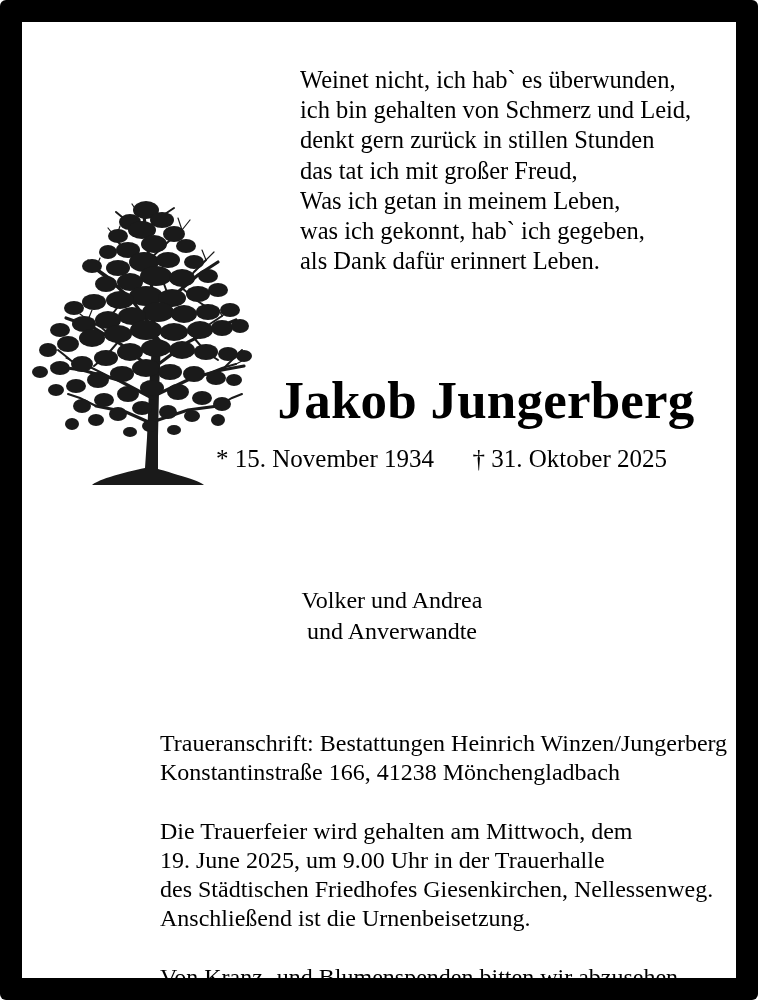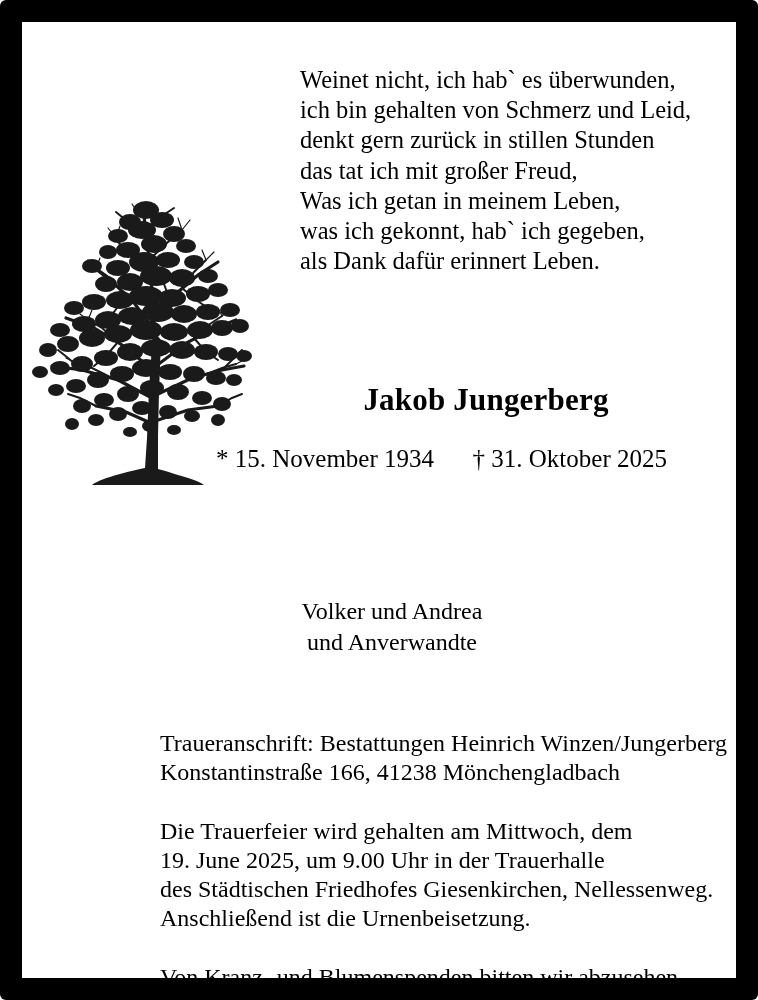--- a/index.html
+++ b/index.html
@@ -61,21 +61,21 @@
   }
   #poem .poem-line { display: block; }
 
   
   #deceased-name {
     position: absolute;
     left: 194px;
     top: 352px;
     width: 540px;
     text-align: center;
-    font-size: 31px;
+    font-size: 53px;
     font-weight: bold;
     line-height: 52px;
     letter-spacing: 0.2px;
   }
 
   
   #life-dates {
     position: absolute;
     left: 194px;
     top: 421px;
@@ -101,21 +101,20 @@
     line-height: 31px;
   }
   #mourners {
     position: absolute;
     left: 20px;
     top: 563px;
     width: 700px;
     text-align: center;
     font-size: 24px;
     line-height: 31px;
-    margin-top: 11px;
   }
   #mourners .mourner-line { display: block; }
 
   
   #details {
     position: absolute;
     left: 138px;
     top: 707px;
     width: 600px;
     font-size: 24px;

